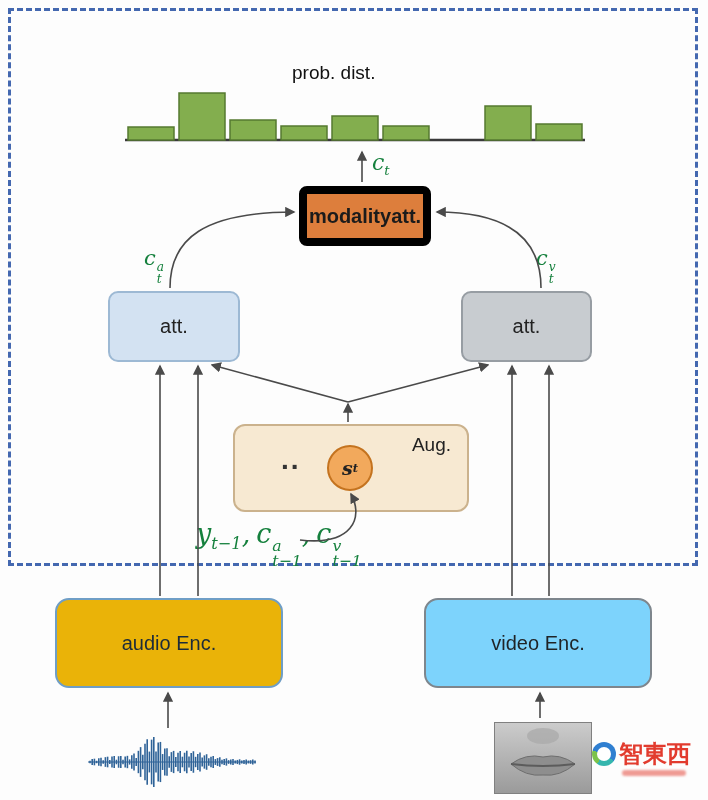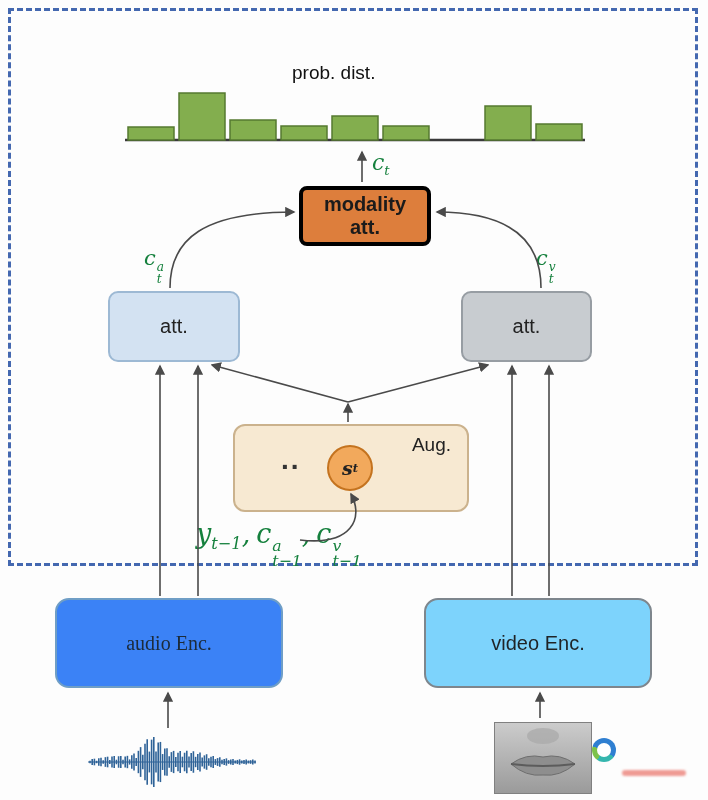--- a/index.html
+++ b/index.html
@@ -8,37 +8,37 @@
 
   .dashed-box { position:absolute; left:8px; top:8px; width:690px; height:558px;
                 border:3px dashed #4468b0; }
 
   .step-label { position:absolute; left:22px; top:16px; font-size:17px; font-weight:600;
                 color:#141414; letter-spacing:0.3px; }
   .prob-label { position:absolute; left:292px; top:62px; font-size:19px; color:#111; }
 
   .box { position:absolute; display:flex; align-items:center; justify-content:center; }
   .modality { left:299px; top:186px; width:132px; height:60px; background:#dd7e3c;
-              border:4px solid #000000; border-radius:8px; flex-direction:column;
+              border:8px solid #000000; border-radius:8px; flex-direction:row;
               font-size:20px; font-weight:bold; color:#1b1b1b; line-height:1.15; }
   .att { font-size:20px; color:#222; border-radius:10px; }
   .att-left  { left:108px; top:291px; width:132px; height:71px; background:#d3e2f2; border:2px solid #9db9d4; }
   .att-right { left:461px; top:291px; width:131px; height:71px; background:#c8ccd0; border:2px solid #979da3; }
 
   .dec { left:233px; top:424px; width:236px; height:88px; background:#f7e9d2;
          border:2px solid #cbb28d; border-radius:12px; }
   .dec-label { position:absolute; right:16px; top:8px; font-size:19px; color:#222; }
   .dots { position:absolute; left:46px; top:18px; font-size:28px; font-weight:bold; color:#333; letter-spacing:2px; }
   .st-circle { position:absolute; left:92px; top:19px; width:46px; height:46px; border-radius:50%;
                background:#f2a95c; border:2px solid #c4731f; display:flex; align-items:center;
                justify-content:center; font-family:"DejaVu Serif", serif; font-style:italic;
                font-weight:bold; font-size:19px; color:#222; }
 
-  .audio-enc { left:55px;  top:598px; width:228px; height:90px; background:#3b82f6;
-               border:2px solid #6f9ec6; border-radius:14px; font-size:20px; color:#1c2b3a;font-family:Liberation Serif, serif; }
+  .audio-enc { left:55px;  top:598px; width:228px; height:90px; background:#eab308;
+               border:2px solid #6f9ec6; border-radius:14px; font-size:20px; color:#1c2b3a; }
   .video-enc { left:424px; top:598px; width:228px; height:90px; background:#7dd3fc;
                border:2px solid #7e868d; border-radius:14px; font-size:20px; color:#1f2326; }
 
   .math { position:absolute; font-family:"DejaVu Serif", serif; font-style:italic;
           font-weight:normal; color:#15803d; white-space:nowrap; }
   .ct   { left:372px; top:150px; font-size:22px; }
   .cta  { left:144px; top:246px; font-size:21px; }
   .ctv  { left:536px; top:246px; font-size:21px; }
   .expr { left:196px; top:518px; font-size:27px; }
   sub.msub { font-size:0.6em; font-style:italic; }
@@ -239,16 +239,17 @@
     <path class="arrow" d="M348 422 L348 404"></path>
     <path class="arrow" d="M348 402 L212 365"></path>
     <path class="arrow" d="M348 402 L488 365"></path>
     <path class="arrow" d="M300 540 C352 546 364 518 351 494"></path>
     <path class="arrow" d="M168 728 L168 693"></path>
     <path class="arrow" d="M540 718 L540 693"></path>
   </svg>
 
   <div class="wm">
     <span class="wm-logo"></span>
+    <span class="wm-text">智東西</span>
   </div>
   <div class="wm-sub"></div>
 
 </div>
 
 </body></html>

